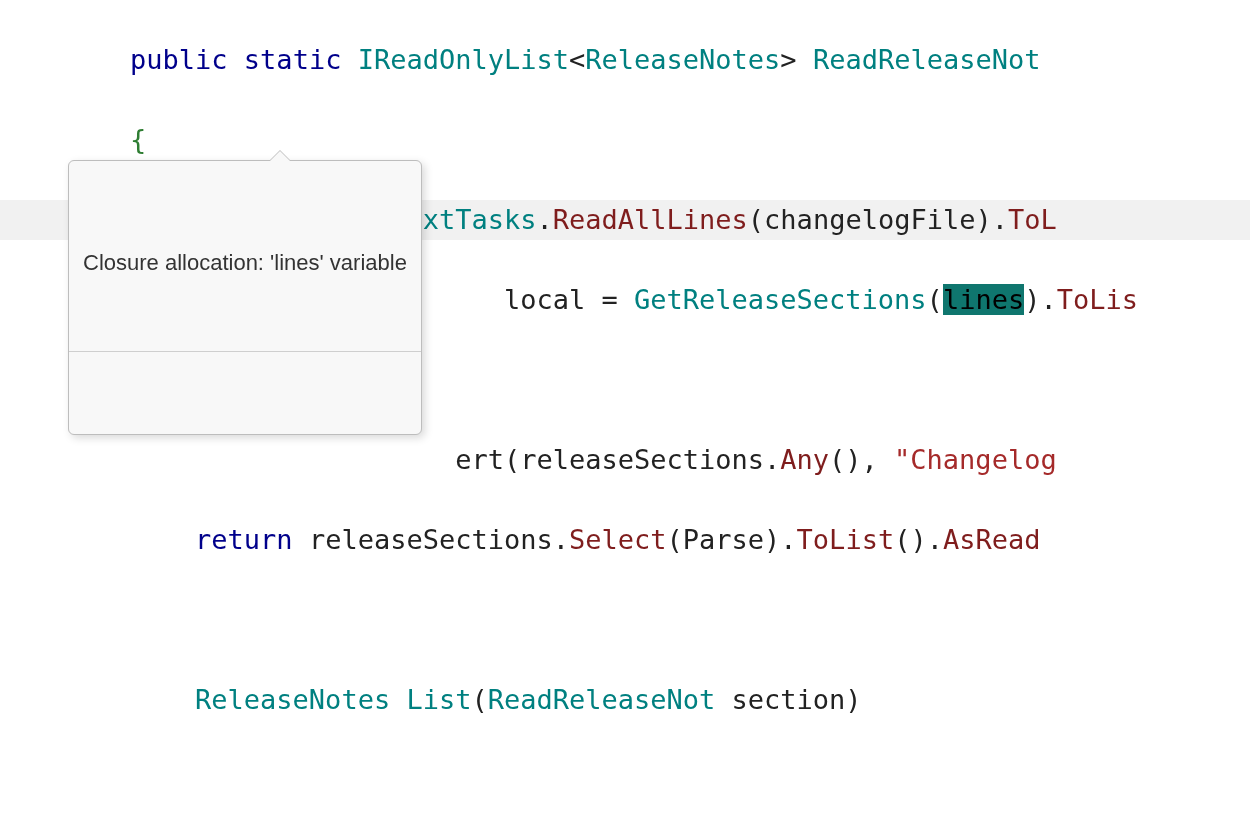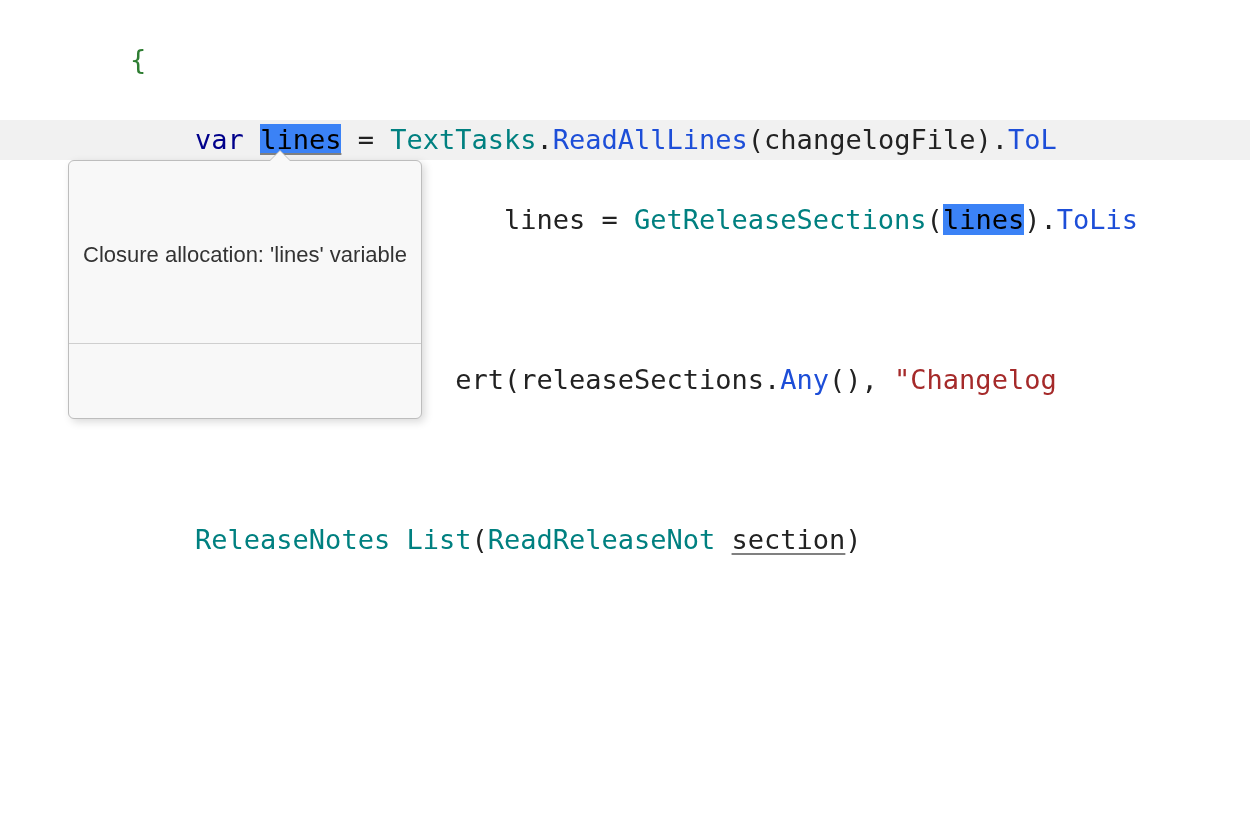--- a/index.html
+++ b/index.html
@@ -14,41 +14,41 @@
     overflow: hidden;
   }
   .editor {
     position: relative;
     white-space: pre;
   }
   .line { display: block; }
   .hl { background: #f1f1f1; }
   .kw { color: #00008b; }
   .ty { color: #008080; }
-  .pr { color: #1d4ed8; }
+  .pr { color: #7f1d1d; }
   .fn { color: #008080; }
   .und { text-decoration-color: #c0a050; text-decoration-thickness: 2px; text-underline-offset: 4px; }
-  .und-var { text-decoration: underline; text-decoration-color: #808080; text-decoration-thickness: 2px; text-underline-offset: 4px;}
+  .und-var { text-decoration-color: #808080; text-decoration-thickness: 2px; text-underline-offset: 4px;}
   .str { color: #a52a2a; }
   .brace { color: #2e7d32; }
   .txt { color: #222; }
-  .var-hi { background: #3b82f6; }
+  .var-hi { background: #0f766e; }
   .tooltip {
     position: absolute;
     top: 160px;
     left: 68px;
     background: #f8f8f8;
     border: 1px solid #bdbdbd;
     border-radius: 6px;
     box-shadow: 3px 3px 8px rgba(0,0,0,0.15);
     font-family: "Helvetica Neue", Arial, sans-serif;
     font-size: 22px;
     line-height: 32px;
     color: #333;
-    padding: 8px 0;
+    padding: 16px 0;
   }
   .tooltip .row { padding: 6px 14px; }
   .tooltip hr { border: none; border-top: 1px solid #cfcfcf; margin: 2px 0; }
   .tooltip::before {
     content: "";
     position: absolute;
     top: -11px;
     left: 200px;
     width: 0; height: 0;
     border-left: 11px solid transparent;
@@ -63,25 +63,27 @@
     width: 0; height: 0;
     border-left: 10px solid transparent;
     border-right: 10px solid transparent;
     border-bottom: 10px solid #f8f8f8;
   }
 </style>
 </head>
 <body>
 
 <div class="editor">
+<span class="line"><span>        </span><span class="kw">public</span> <span class="kw">static</span> <span class="ty">IReadOnlyList</span><span class="txt">&lt;</span><span class="ty">ReleaseNotes</span><span class="txt">&gt;</span> <span class="fn">ReadReleaseNot</span></span>
 <span class="line"><span>        </span><span class="brace">{</span></span>
 <span class="line hl"><span>            </span><span class="kw und">var</span> <span class="var-hi und-var">lines</span><span class="txt"> = </span><span class="ty">TextTasks</span><span class="txt">.</span><span class="pr">ReadAllLines</span><span class="txt">(</span><span class="txt">changelogFile</span><span class="txt">)</span><span class="txt">.</span><span class="pr">ToL</span></span>
-<span class="line"><span>            </span><span class="kw und">var</span><span class="txt">                </span><span class="txt">lines = </span><span class="fn und">GetReleaseSections</span><span class="txt">(</span><span class="var-hi">lines</span><span class="txt">)</span><span class="txt">.</span><span class="pr">ToLis</span></span>
+<span class="line"><span>            </span><span class="kw und">var</span><span class="txt">                </span><span class="txt">local = </span><span class="fn und">GetReleaseSections</span><span class="txt">(</span><span class="var-hi">lines</span><span class="txt">)</span><span class="txt">.</span><span class="pr">ToLis</span></span>
 <span class="line"> </span>
 <span class="line"><span class="txt">                            </span><span class="txt">ert(releaseSections</span><span class="txt">.</span><span class="pr">Any</span><span class="txt">()</span><span class="txt">, </span><span class="str">"Changelog </span></span>
+<span class="line"><span>            </span><span class="kw">return</span> <span class="txt">releaseSections</span><span class="txt">.</span><span class="pr und">Select</span><span class="txt">(Parse)</span><span class="txt">.</span><span class="pr">ToList</span><span class="txt">()</span><span class="txt">.</span><span class="pr">AsRead</span></span>
 <span class="line"> </span>
 <span class="line"><span>            </span><span class="ty">ReleaseNotes</span> <span class="fn">List</span><span class="txt">(</span><span class="ty">ReadReleaseNot</span> <span class="txt und-var">section</span><span class="txt">)</span></span>
 
 
 
 
 
 
 
 

